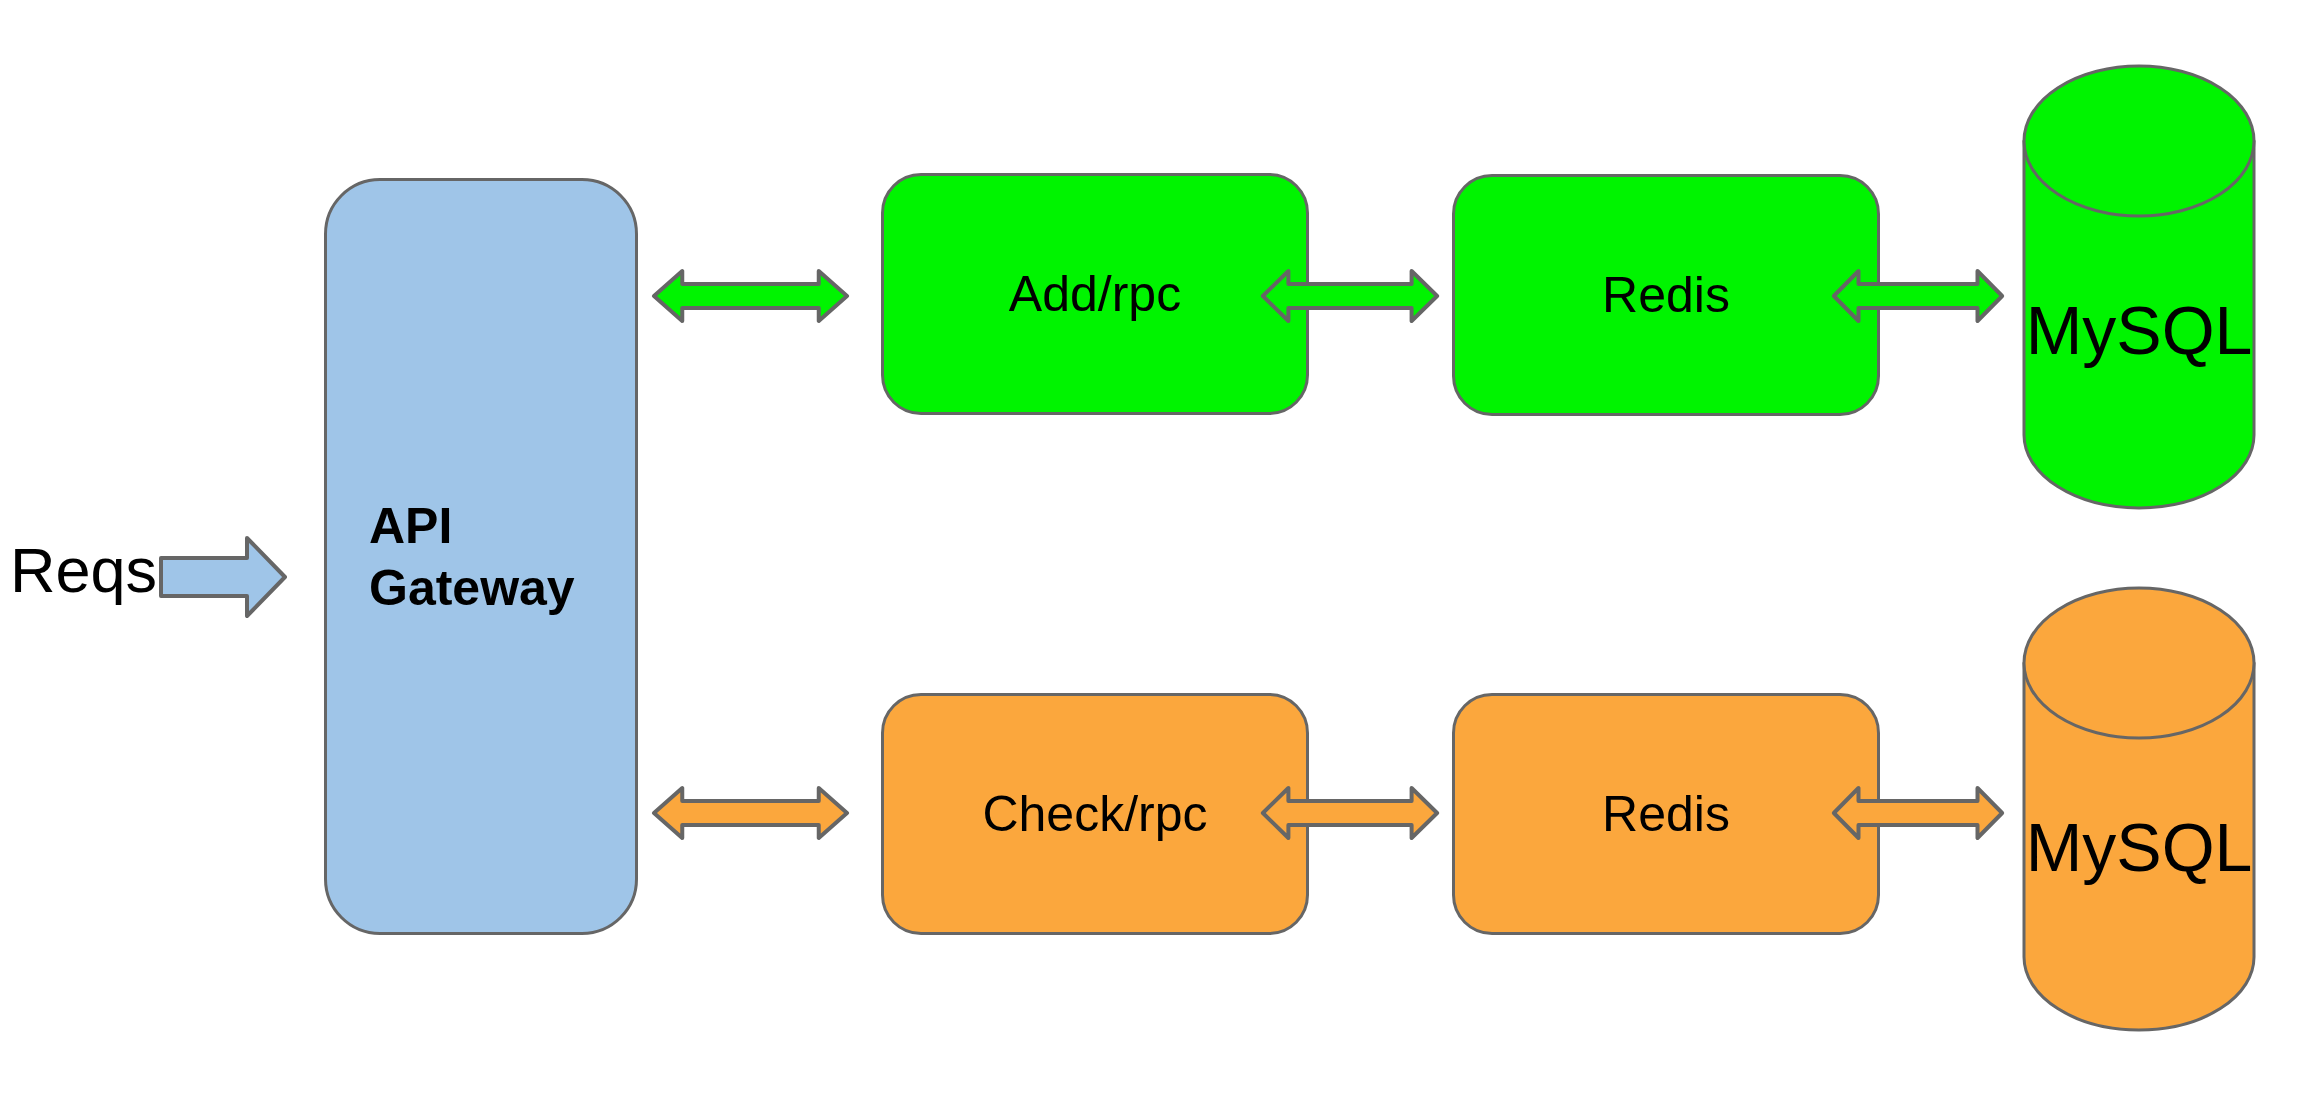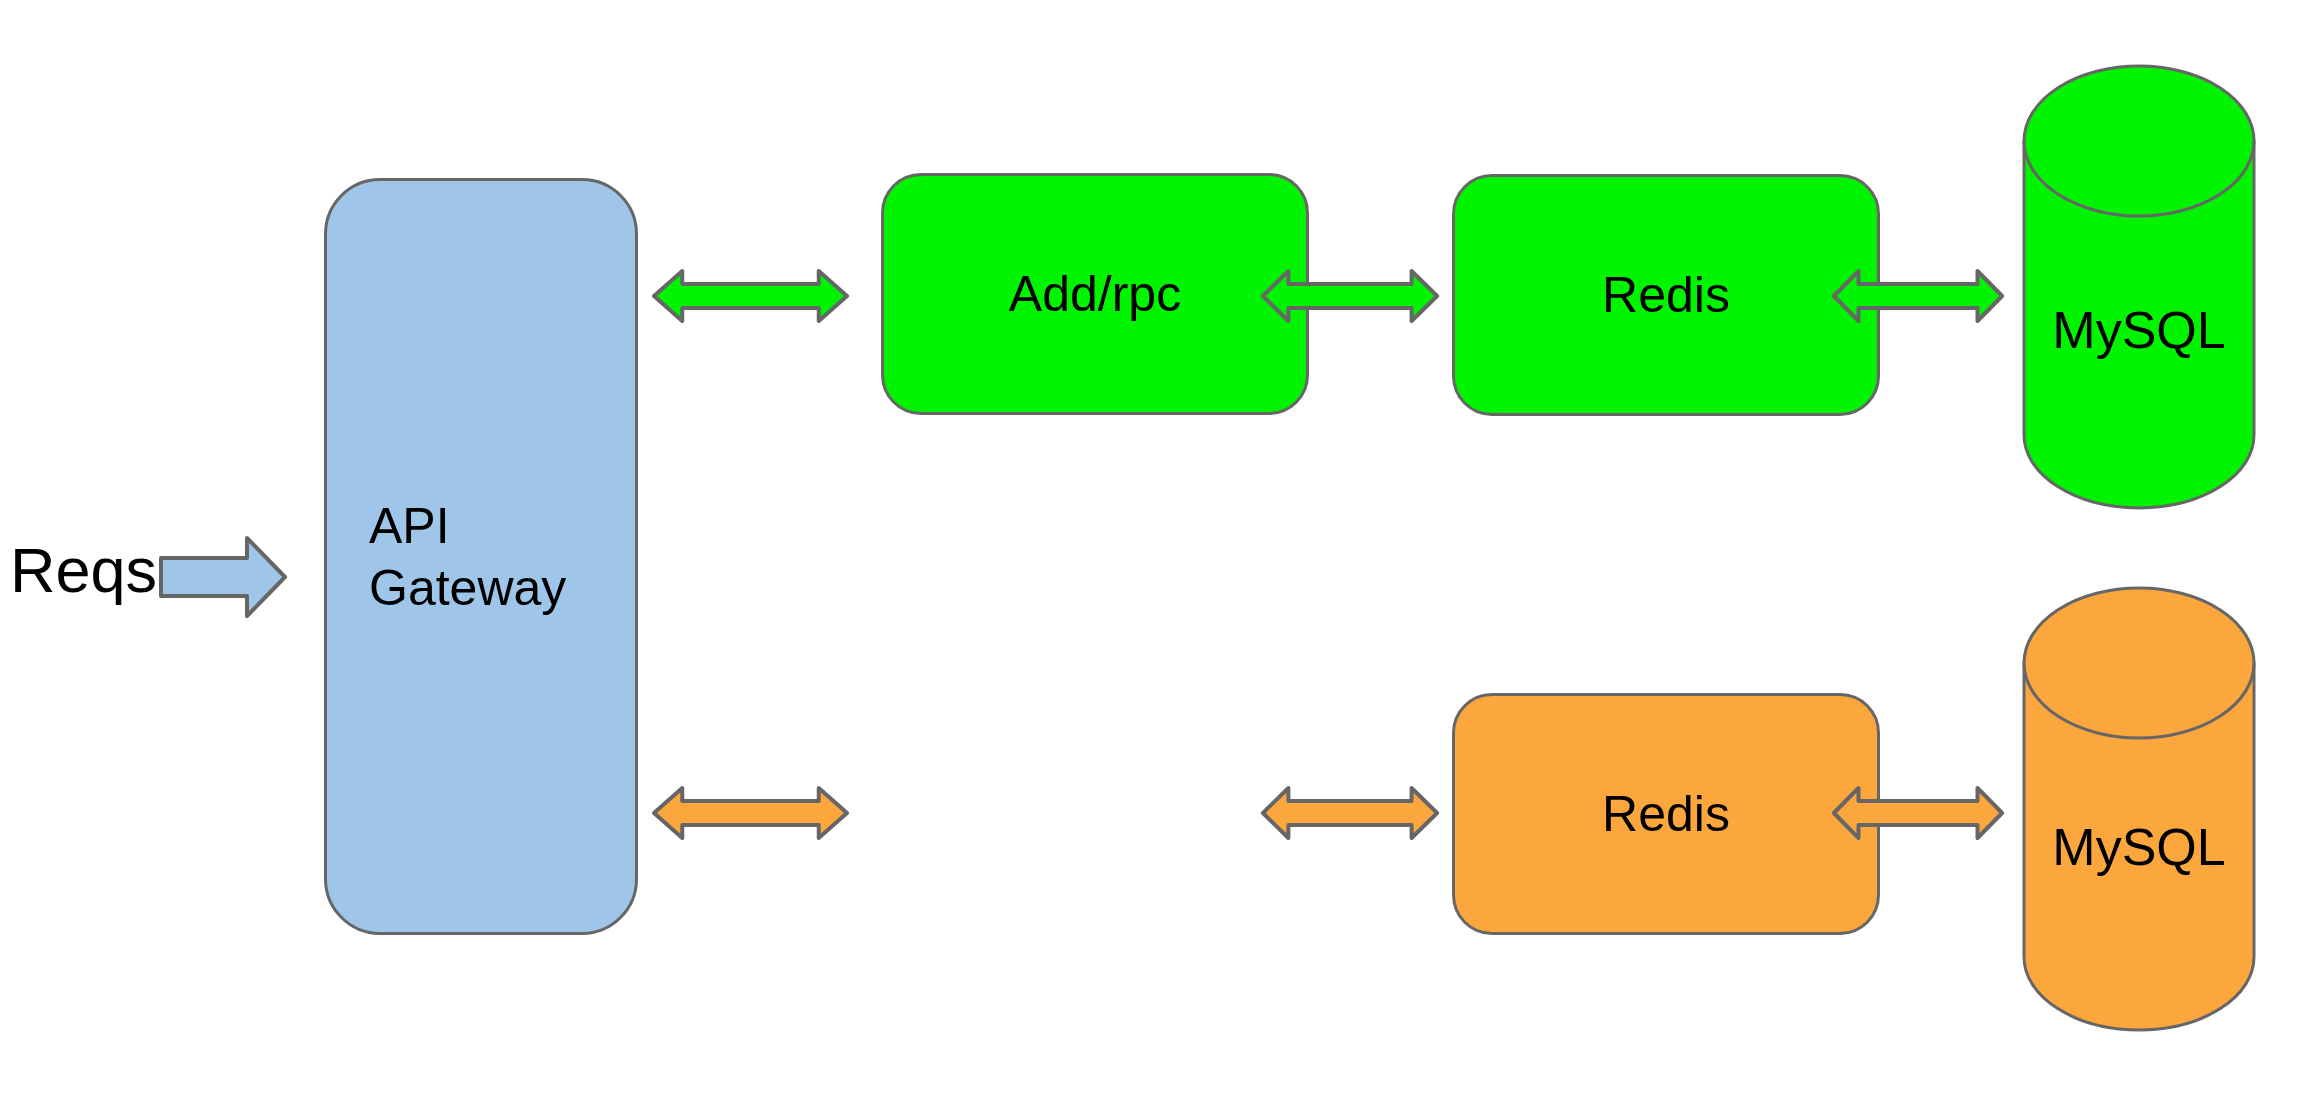--- a/index.html
+++ b/index.html
@@ -13,33 +13,34 @@
   .abs{position:absolute;}
   svg.abs{overflow:visible;display:block;}
   .node{
     position:absolute;box-sizing:border-box;border:3px solid var(--stroke);
     display:flex;align-items:center;justify-content:center;
   }
   .node .nlabel{font-size:50px;line-height:1.1;text-align:center;}
   .gateway{
     left:324px;top:178px;width:314px;height:757px;border-radius:56px;background:var(--blue);
     justify-content:flex-start;
+    font-weight:bold;
   }
   .gateway .glabel{font-size:50px;line-height:62px;padding-left:42px;white-space:pre-line;text-align:left;}
   .svc{width:428px;height:242px;border-radius:40px;}
   .svc.green{background:var(--green);}
   .svc.orange{background:var(--orange);}
   .fill-green{fill:var(--green);}
   .fill-orange{fill:var(--orange);}
   .fill-blue{fill:var(--blue);}
   .outlined{stroke:var(--stroke);stroke-width:4;stroke-linejoin:round;}
   .outlined3{stroke:var(--stroke);stroke-width:3;stroke-linejoin:round;}
   .cyl-label{
     position:absolute;width:236px;height:60px;display:flex;align-items:center;justify-content:center;
-    font-size:52px;
+    font-size:68px;
   }
   .reqs{
     left:10px;top:540px;width:140px;height:60px;display:flex;align-items:center;
     font-size:63px;
   }
 </style>
 </head>
 <body>
 
 <div class="stage">
@@ -78,20 +79,23 @@
   <svg class="abs" style="left:2021px;top:63px" width="236" height="447" viewBox="0 0 236 447">
     <path class="fill-green outlined3" d="M3,78 L3,372 A115,73 0 0 0 233,372 L233,78 Z"></path>
     <ellipse class="fill-green outlined3" cx="118" cy="78" rx="115" ry="75"></ellipse>
   </svg>
   <div class="cyl-label" style="left:2021px;top:300px">MySQL</div>
 
   <svg class="abs" style="left:653px;top:787px" width="195" height="52" viewBox="0 0 200 52" preserveAspectRatio="none">
     <polygon class="fill-orange outlined" vector-effect="non-scaling-stroke" points="1,26 30,1 30,14 170,14 170,1 199,26 170,51 170,38 30,38 30,51"></polygon>
   </svg>
 
+  <div class="node svc orange" style="left:881px;top:693px">
+    <div class="nlabel">Check/rpc</div>
+  </div>
 
   <svg class="abs" style="left:1262px;top:787px" width="176" height="52" viewBox="0 0 200 52" preserveAspectRatio="none">
     <polygon class="fill-orange outlined" vector-effect="non-scaling-stroke" points="1,26 30,1 30,14 170,14 170,1 199,26 170,51 170,38 30,38 30,51"></polygon>
   </svg>
 
   <div class="node svc orange" style="left:1452px;top:693px">
     <div class="nlabel">Redis</div>
   </div>
 
   <svg class="abs" style="left:1833px;top:787px" width="170" height="52" viewBox="0 0 200 52" preserveAspectRatio="none">

